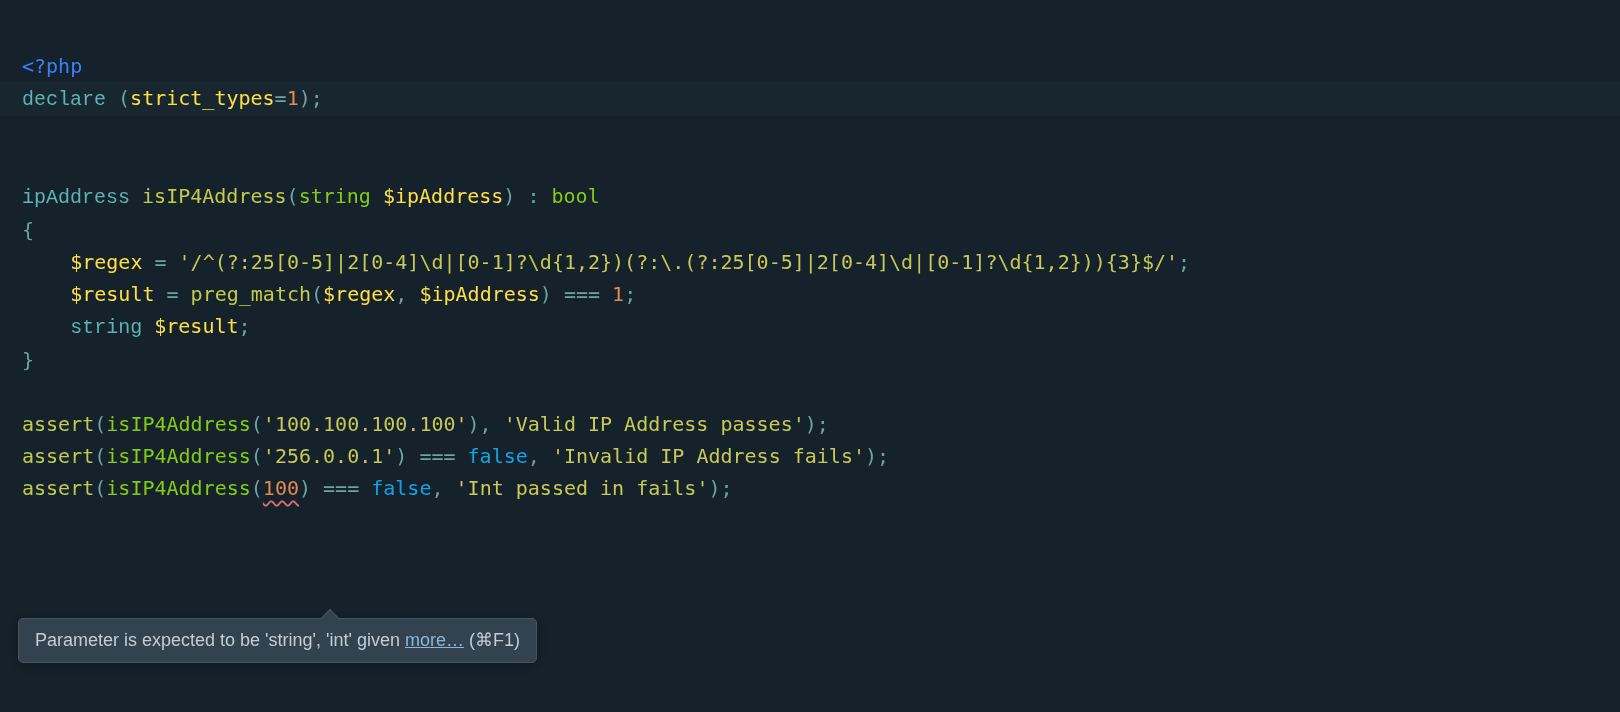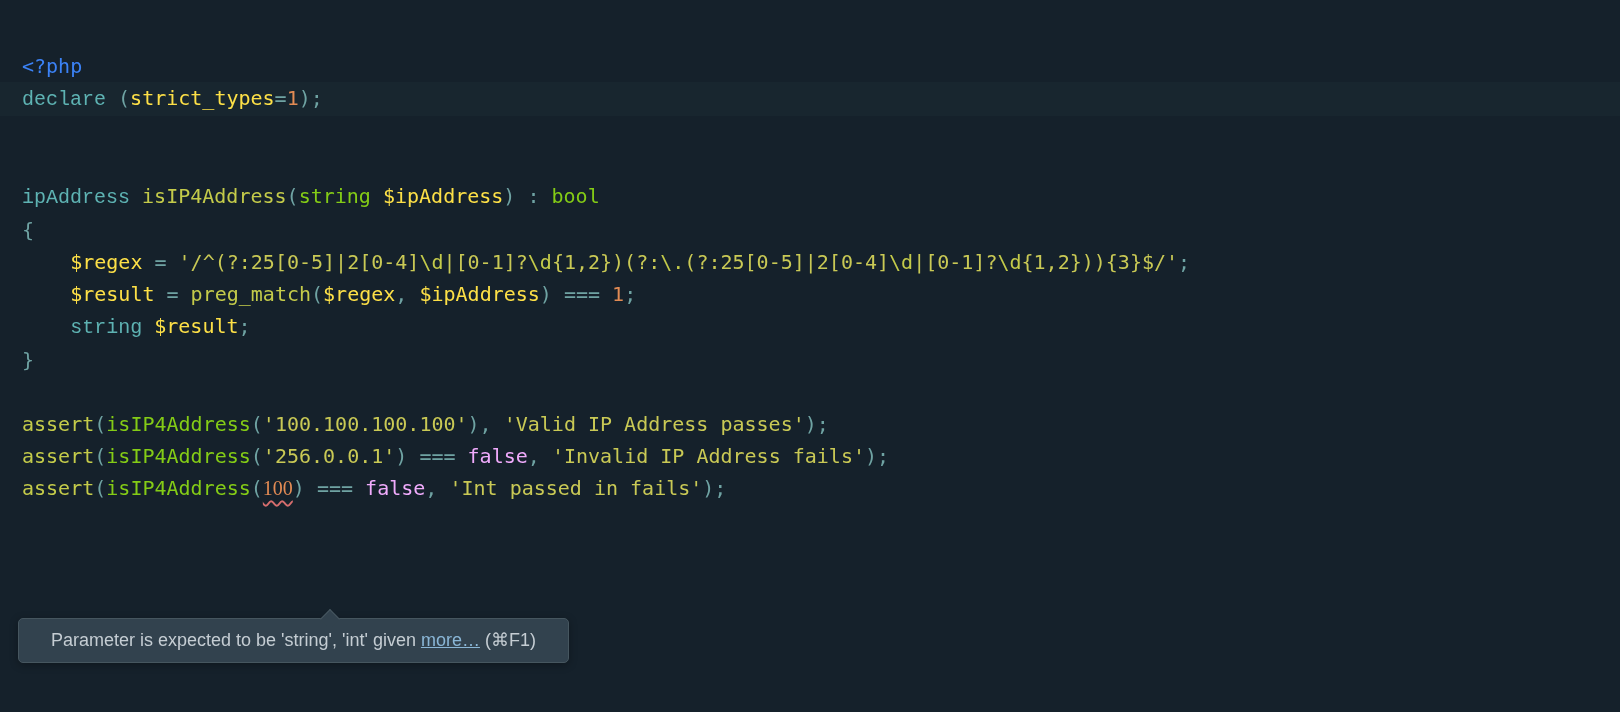--- a/index.html
+++ b/index.html
@@ -19,31 +19,31 @@
     .t-tag    { color: #3b82f6; }
     .t-key    { color: #5eb3b3; font-family: Liberation Mono, monospace; }
     .t-func   { color: #c4cb4a; }
     .t-type   { color: #84cc16; }
     .t-var    { color: #fde047; }
     .t-punc   { color: #6fa3a3; }
     .t-op     { color: #6fa3a3; }
     .t-num    { color: #e28b54; }
     .t-str    { color: #c9c955; }
     .t-esc    { color: #c4cb4a; }
-    .t-bool   { color: #f0abfc; }
-    .squiggly { text-decoration: underline wavy #d66d6d; text-decoration-thickness: 1.5px; text-underline-offset: 5px; font-family: Liberation Serif, serif; }
+    .t-bool   { color: #0ea5e9; }
+    .squiggly { text-decoration: underline wavy #d66d6d; text-decoration-thickness: 1.5px; text-underline-offset: 5px; }
 
     .tooltip {
       position: absolute;
       left: 18px;
       top: 618px;
       background: #32424e;
       border: 1px solid #46565f;
       border-radius: 5px;
-      padding: 10px 32px;
+      padding: 10px 16px;
       color: #c5cdd3;
       font-family: -apple-system, Helvetica, Arial, sans-serif;
       font-size: 18px;
       line-height: 1.3;
       box-shadow: 0 2px 8px rgba(0,0,0,.3);
     }
     .tooltip .link { color: #8ab6d6; text-decoration: underline; }
     .tooltip-arrow {
       position: absolute;
       top: -7px;

